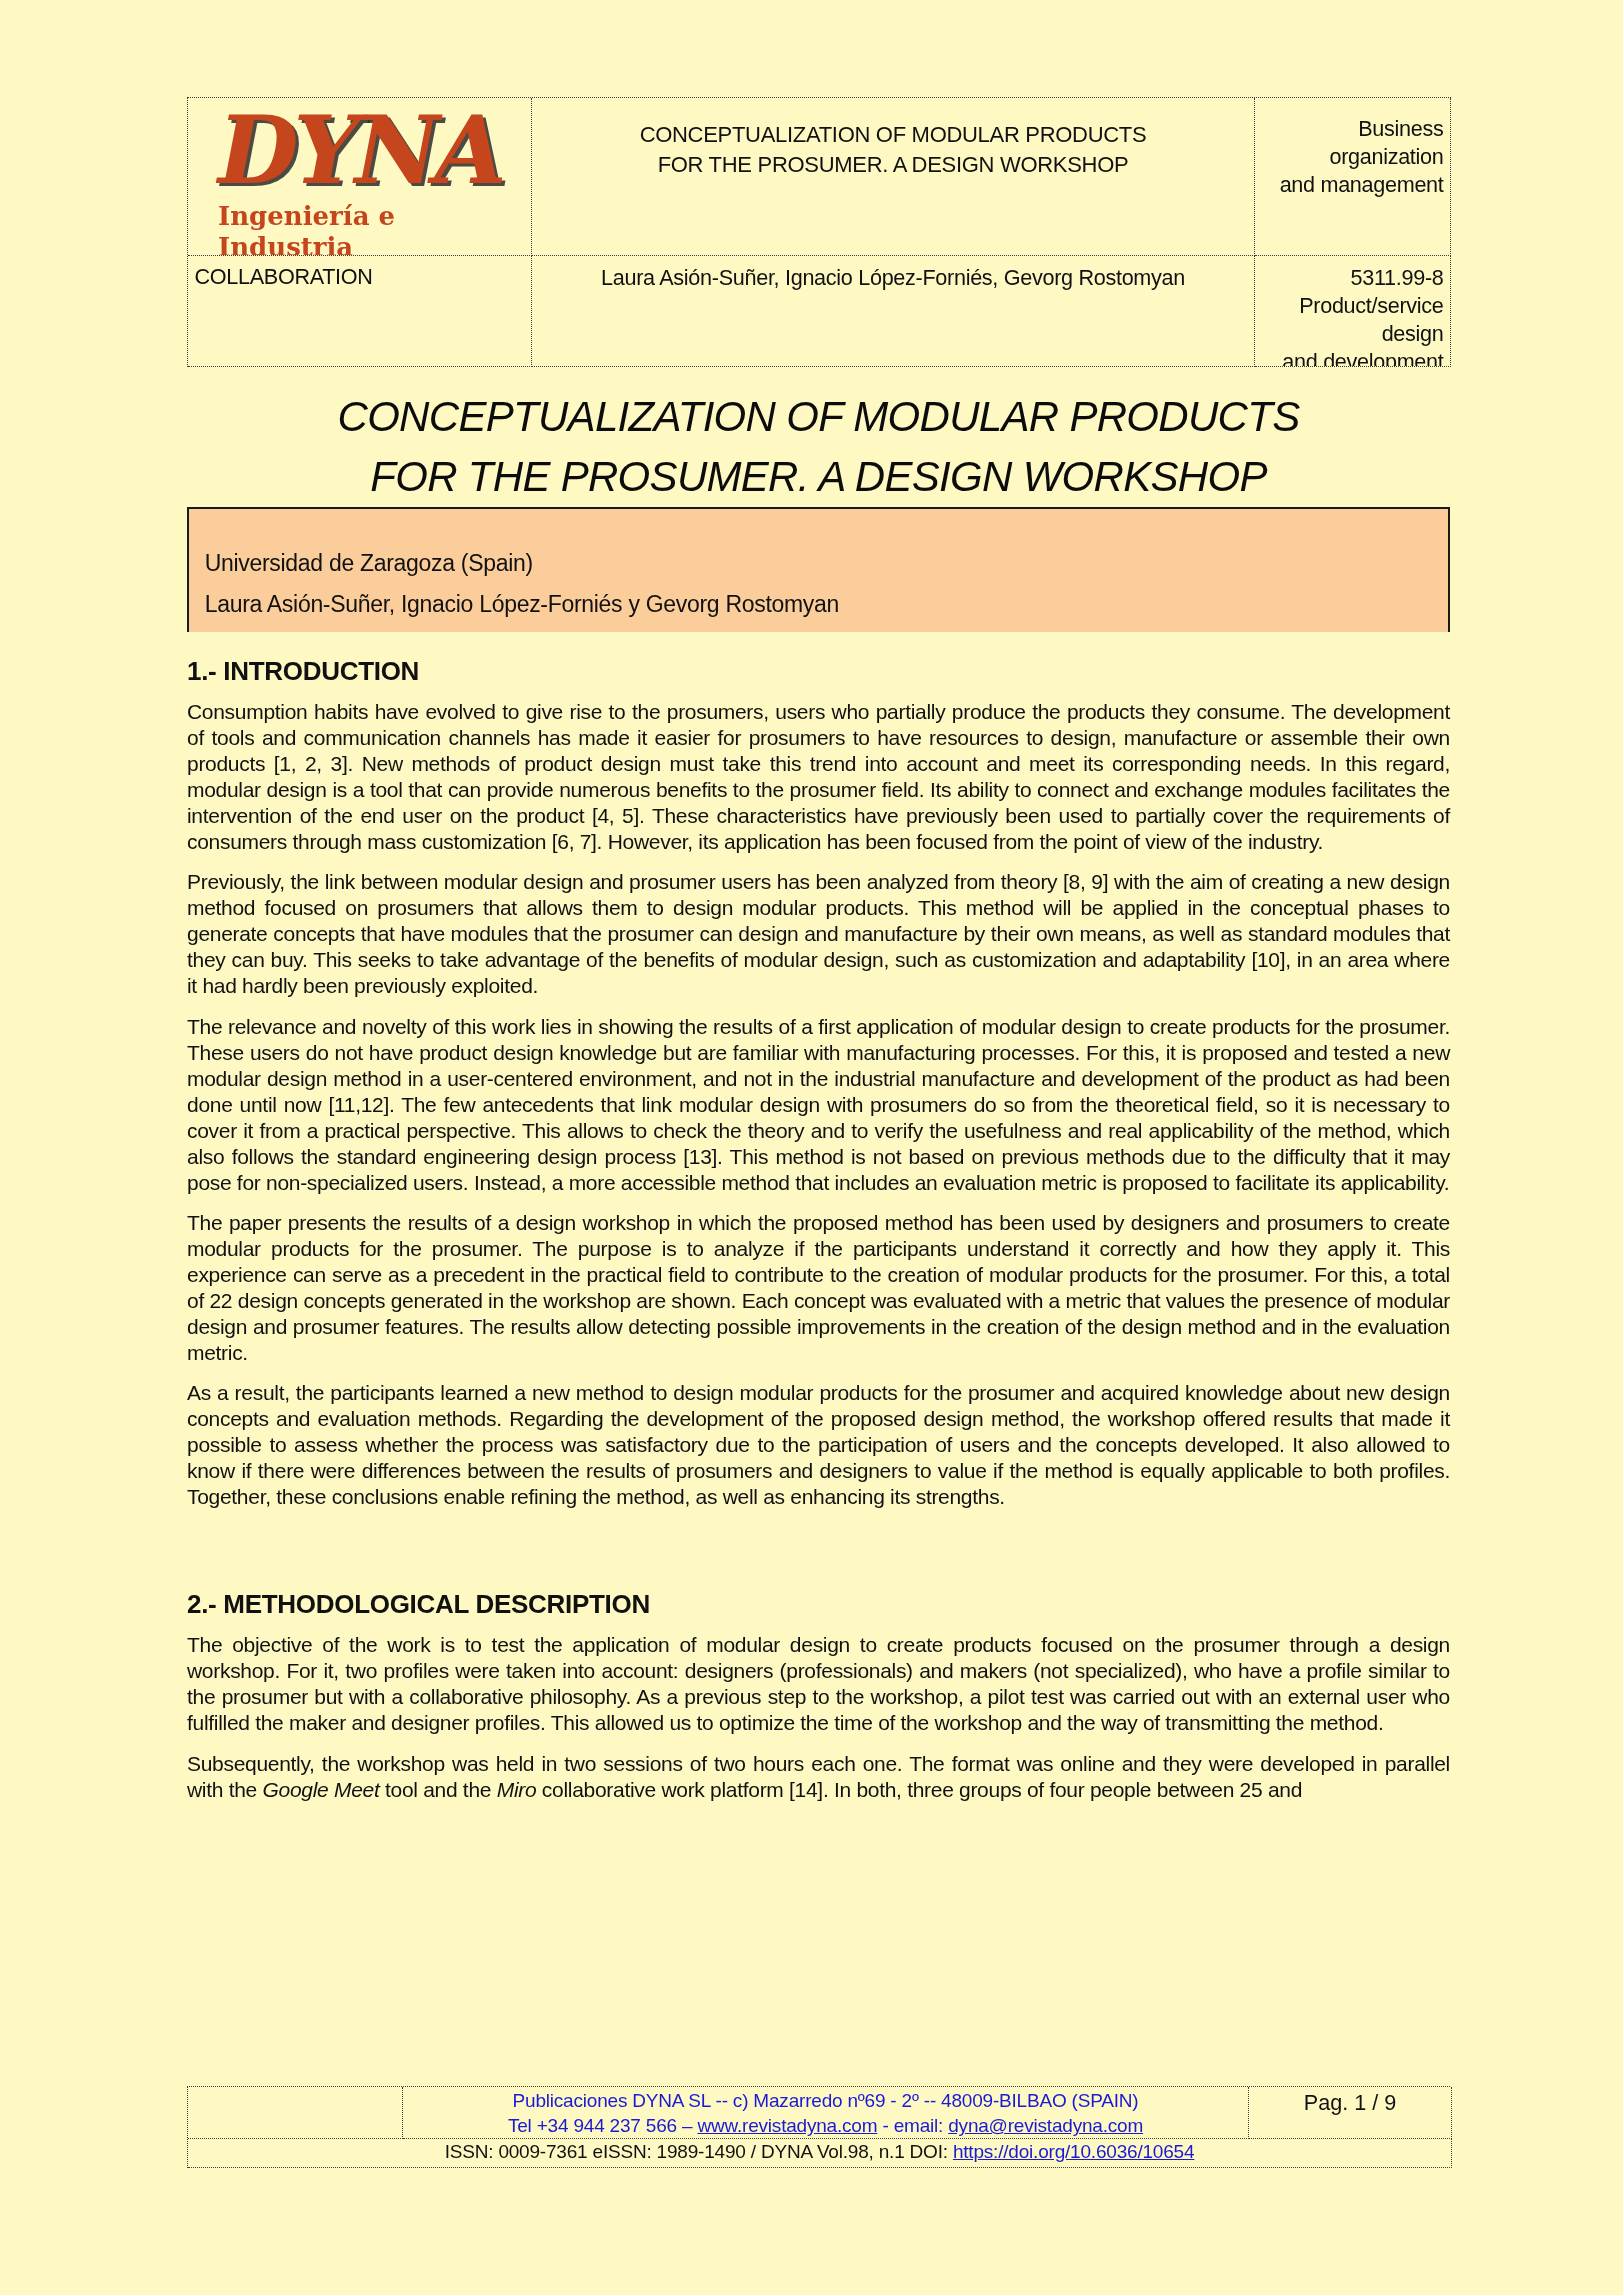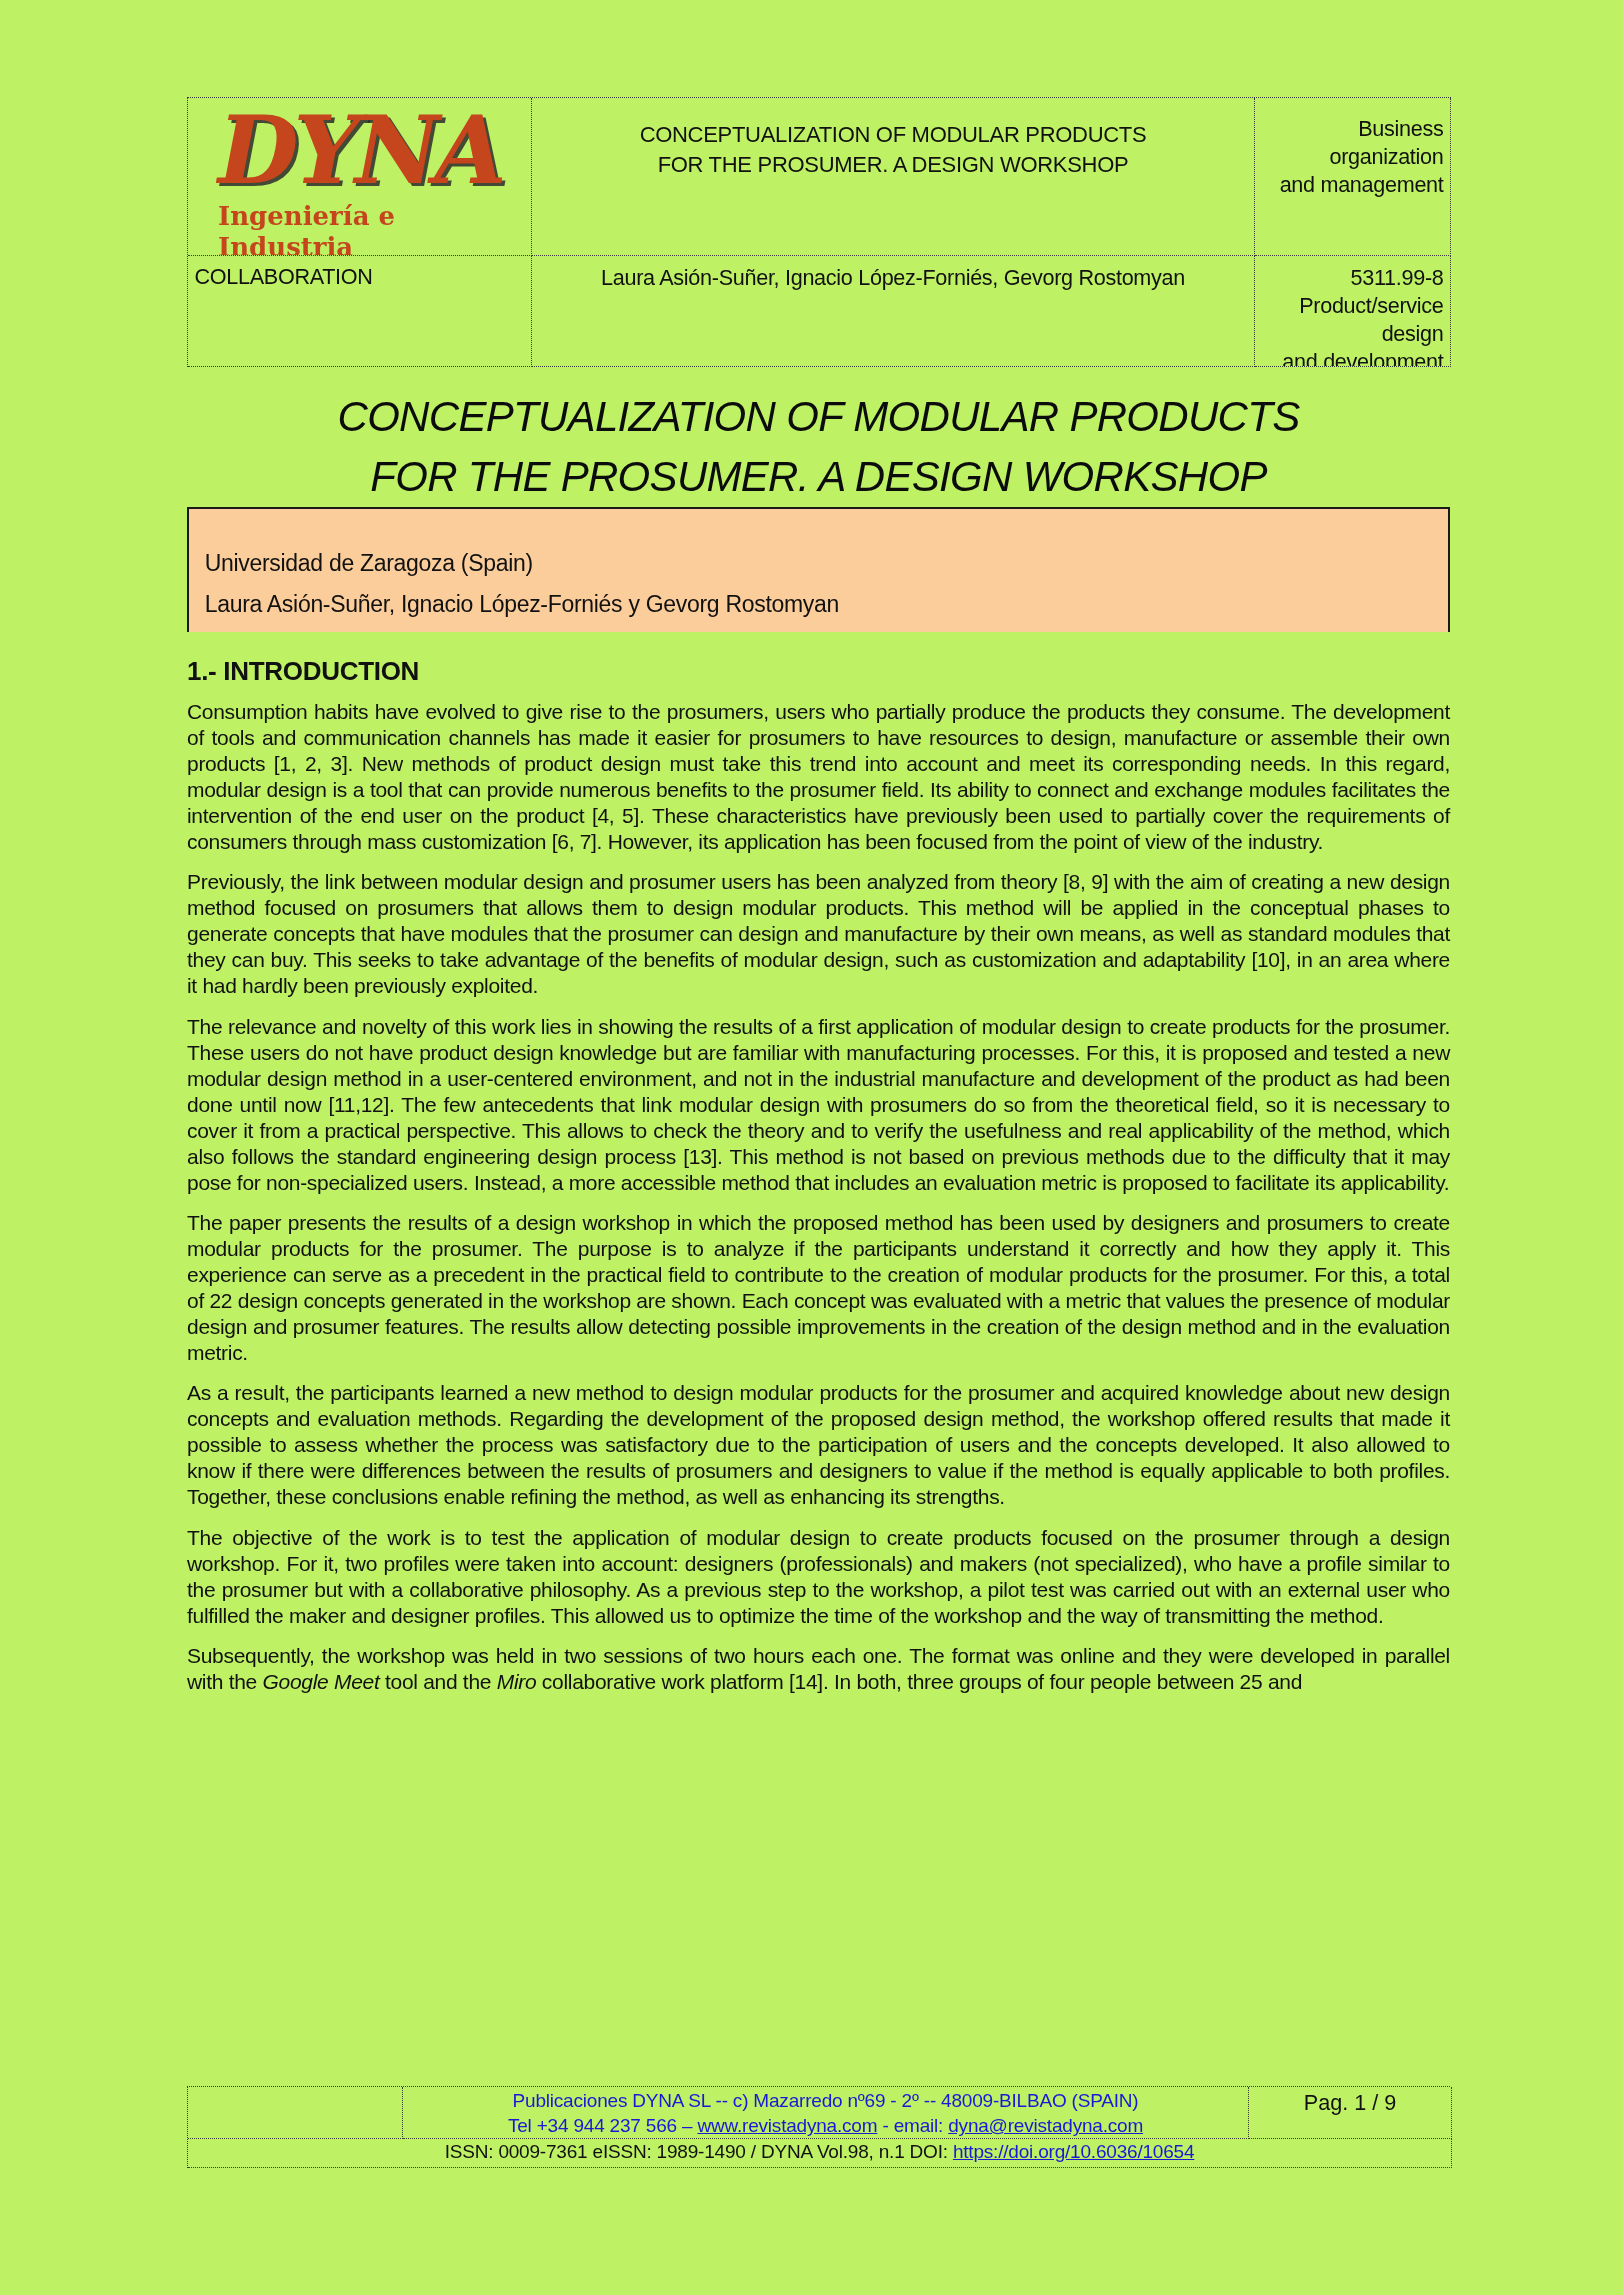--- a/index.html
+++ b/index.html
@@ -1,19 +1,19 @@
 <!DOCTYPE html>
 <html style="--brand-red: #c5451d; --box-orange: #fbcd9b; --doi-orange: #ffa200; --link-blue: #1a1ad6;font-size:10.5px"><head>
 <meta charset="utf-8">
 <style>
   html,body{margin:0;padding:0;background:#ffffff;}
   .page{
     position:relative;
     width:1623px;height:2295px;
-    background:#bef264;
+    background:#fef9c3;
     font-family:"Liberation Sans",sans-serif;
     color:#111;
     overflow:hidden;
   }
   .content{position:absolute;left:187px;top:97px;width:1263px;}
 
   
   .header-grid{
     display:grid;
     grid-template-columns:344px 723px 196px;
@@ -199,20 +199,21 @@
       <div>Laura Asión-Suñer, Ignacio López-Forniés y Gevorg Rostomyan</div>
     </div>
 
     <div class="section-heading">1.- INTRODUCTION</div>
     <p class="body-par">Consumption habits have evolved to give rise to the prosumers, users who partially produce the products they consume. The development of tools and communication channels has made it easier for prosumers to have resources to design, manufacture or assemble their own products [1, 2, 3]. New methods of product design must take this trend into account and meet its corresponding needs. In this regard, modular design is a tool that can provide numerous benefits to the prosumer field. Its ability to connect and exchange modules facilitates the intervention of the end user on the product [4, 5]. These characteristics have previously been used to partially cover the requirements of consumers through mass customization [6, 7]. However, its application has been focused from the point of view of the industry.</p>
     <p class="body-par">Previously, the link between modular design and prosumer users has been analyzed from theory [8, 9] with the aim of creating a new design method focused on prosumers that allows them to design modular products. This method will be applied in the conceptual phases to generate concepts that have modules that the prosumer can design and manufacture by their own means, as well as standard modules that they can buy. This seeks to take advantage of the benefits of modular design, such as customization and adaptability [10], in an area where it had hardly been previously exploited.</p>
     <p class="body-par">The relevance and novelty of this work lies in showing the results of a first application of modular design to create products for the prosumer. These users do not have product design knowledge but are familiar with manufacturing processes. For this, it is proposed and tested a new modular design method in a user-centered environment, and not in the industrial manufacture and development of the product as had been done until now [11,12]. The few antecedents that link modular design with prosumers do so from the theoretical field, so it is necessary to cover it from a practical perspective. This allows to check the theory and to verify the usefulness and real applicability of the method, which also follows the standard engineering design process [13]. This method is not based on previous methods due to the difficulty that it may pose for non-specialized users. Instead, a more accessible method that includes an evaluation metric is proposed to facilitate its applicability.</p>
     <p class="body-par">The paper presents the results of a design workshop in which the proposed method has been used by designers and prosumers to create modular products for the prosumer. The purpose is to analyze if the participants understand it correctly and how they apply it. This experience can serve as a precedent in the practical field to contribute to the creation of modular products for the prosumer. For this, a total of 22 design concepts generated in the workshop are shown. Each concept was evaluated with a metric that values the presence of modular design and prosumer features. The results allow detecting possible improvements in the creation of the design method and in the evaluation metric.</p>
     <p class="body-par">As a result, the participants learned a new method to design modular products for the prosumer and acquired knowledge about new design concepts and evaluation methods. Regarding the development of the proposed design method, the workshop offered results that made it possible to assess whether the process was satisfactory due to the participation of users and the concepts developed. It also allowed to know if there were differences between the results of prosumers and designers to value if the method is equally applicable to both profiles. Together, these conclusions enable refining the method, as well as enhancing its strengths.</p>
 
+    <div class="section-heading big-gap">2.- METHODOLOGICAL DESCRIPTION</div>
     <p class="body-par">The objective of the work is to test the application of modular design to create products focused on the prosumer through a design workshop. For it, two profiles were taken into account: designers (professionals) and makers (not specialized), who have a profile similar to the prosumer but with a collaborative philosophy. As a previous step to the workshop, a pilot test was carried out with an external user who fulfilled the maker and designer profiles. This allowed us to optimize the time of the workshop and the way of transmitting the method.</p>
     <p class="body-par"><span>Subsequently, the workshop was held in two sessions of two hours each one. The format was online and they were developed in parallel with the </span><span style="font-style: italic;">Google Meet</span><span> tool and the </span><span style="font-style: italic;">Miro</span><span> collaborative work platform [14]. In both, three groups of four people between 25 and</span></p>
 
   </div>
 
   <div class="footer">
     <div class="footer-grid">
       <div class="fcell frow1"></div>
       <div class="fcell frow1 f-blue">
         <div>Publicaciones DYNA SL  --  c) Mazarredo nº69 - 2º  -- 48009-BILBAO (SPAIN)</div>

